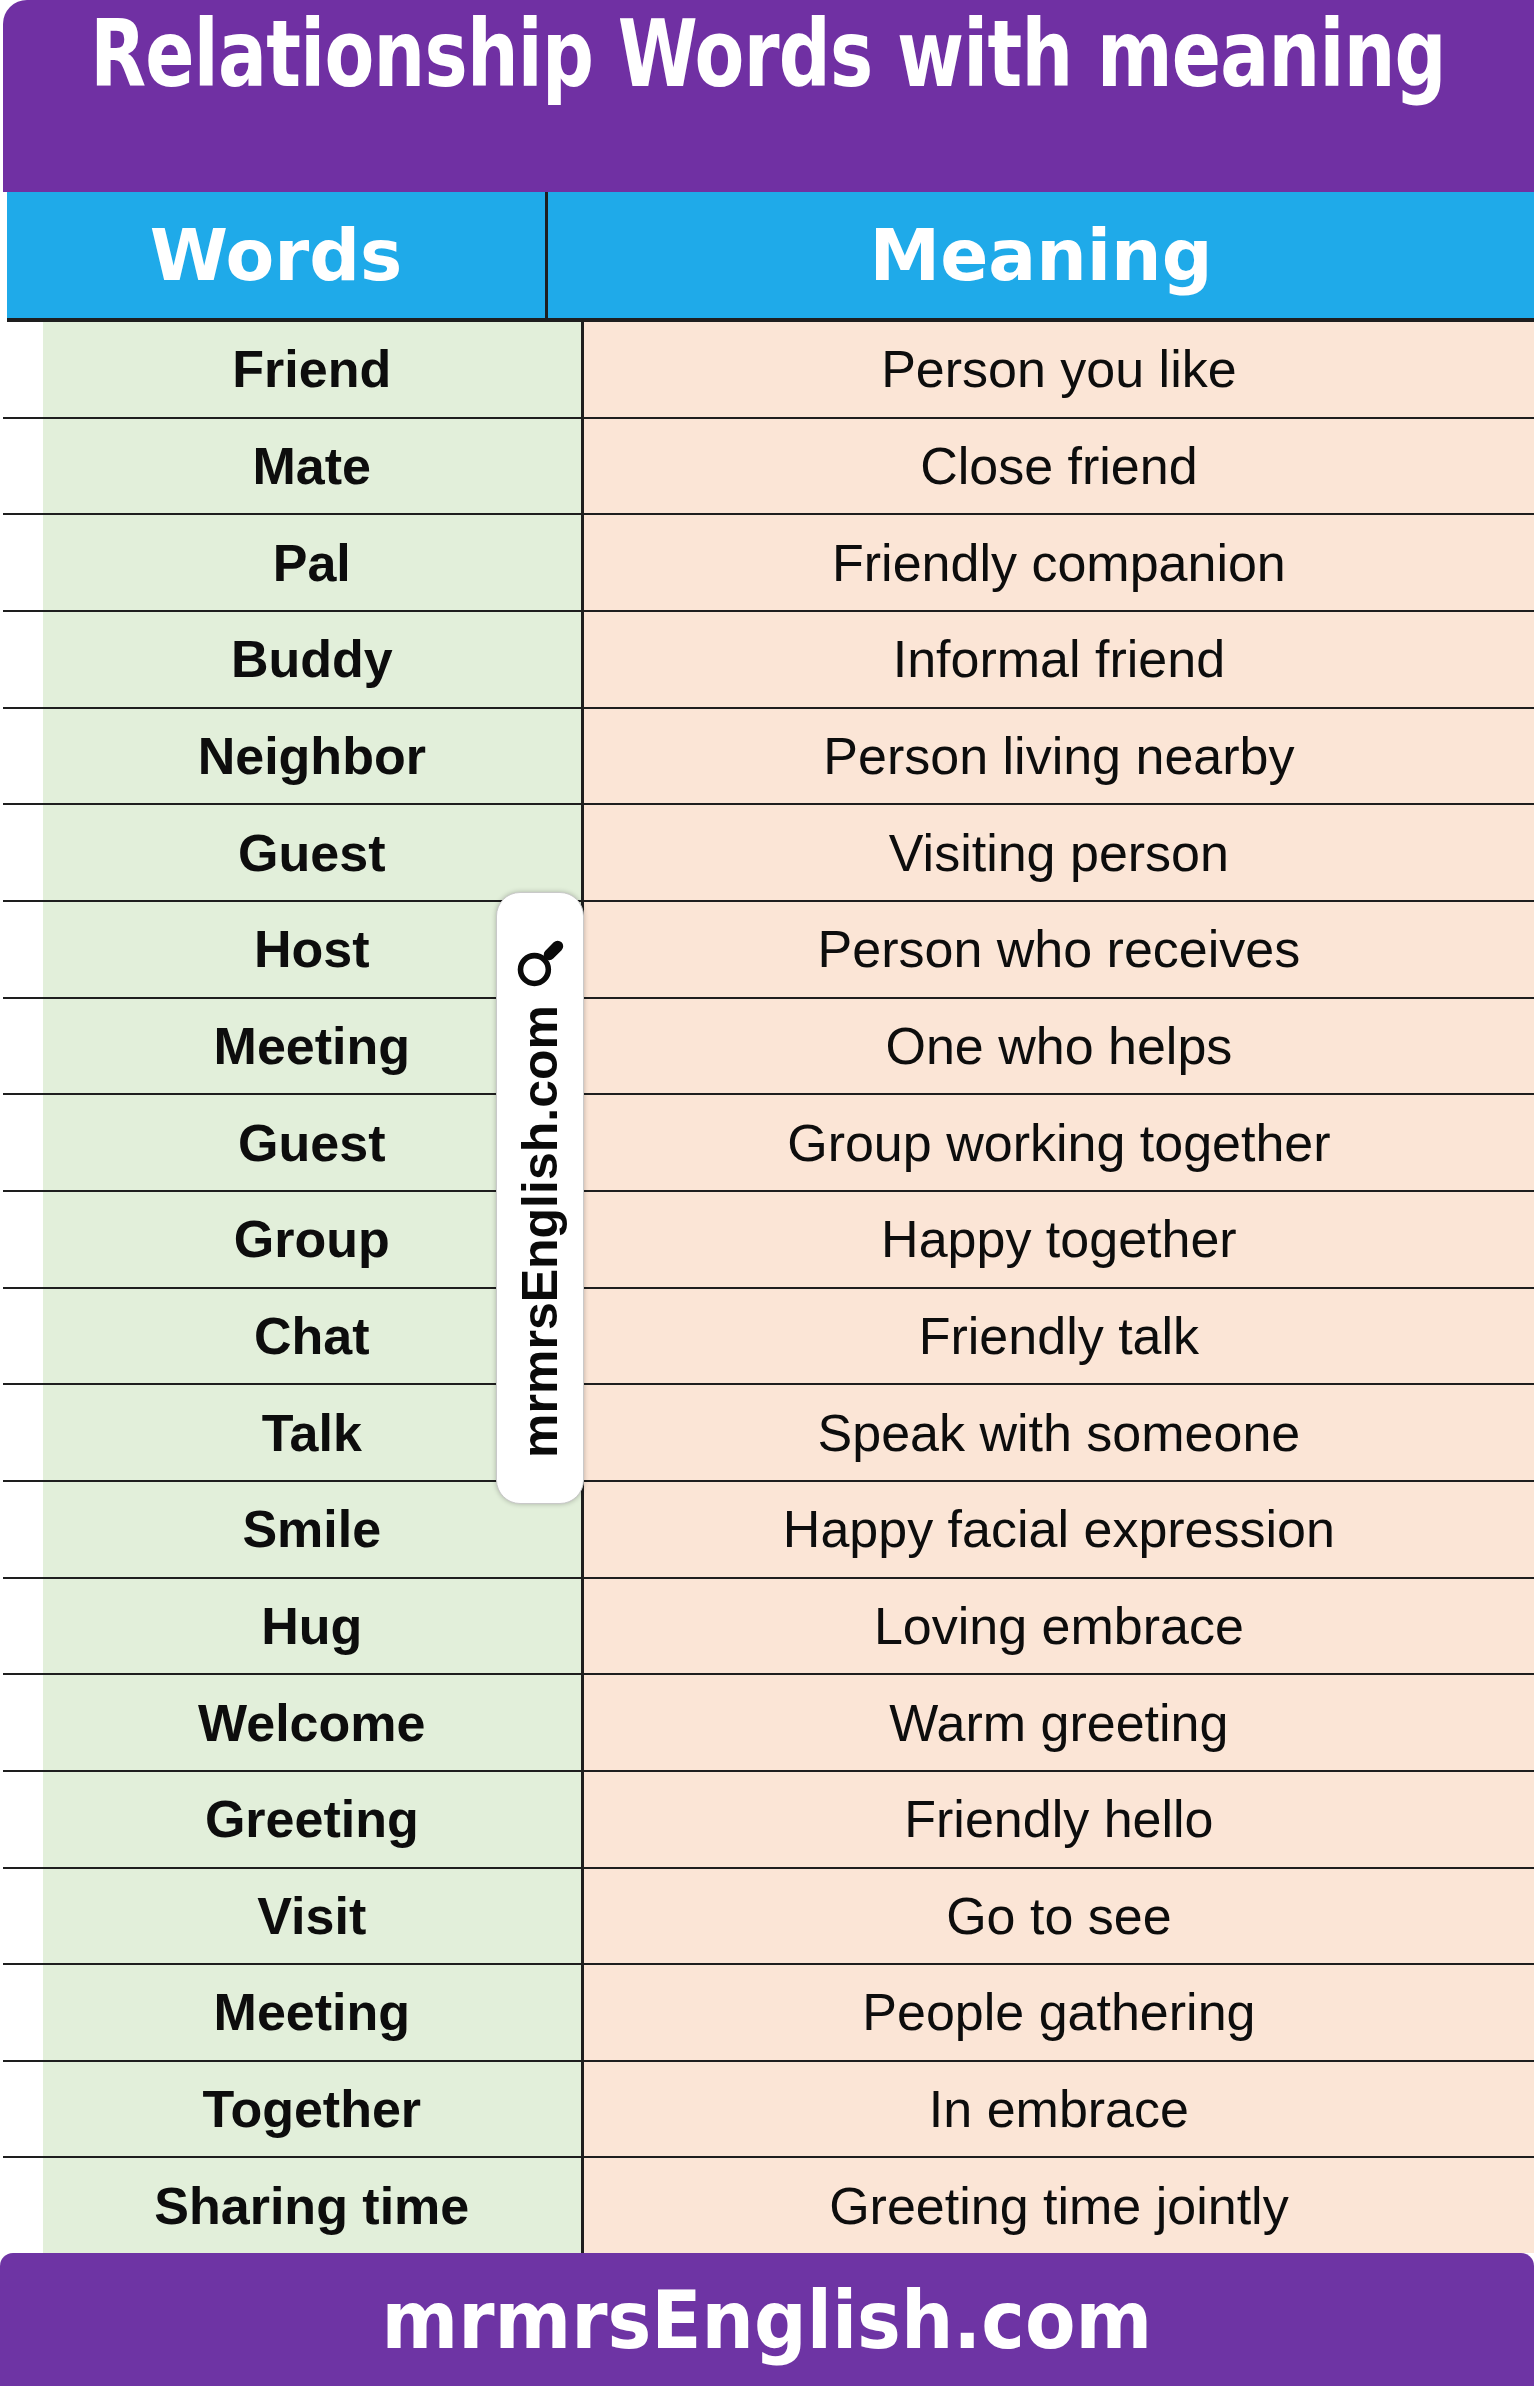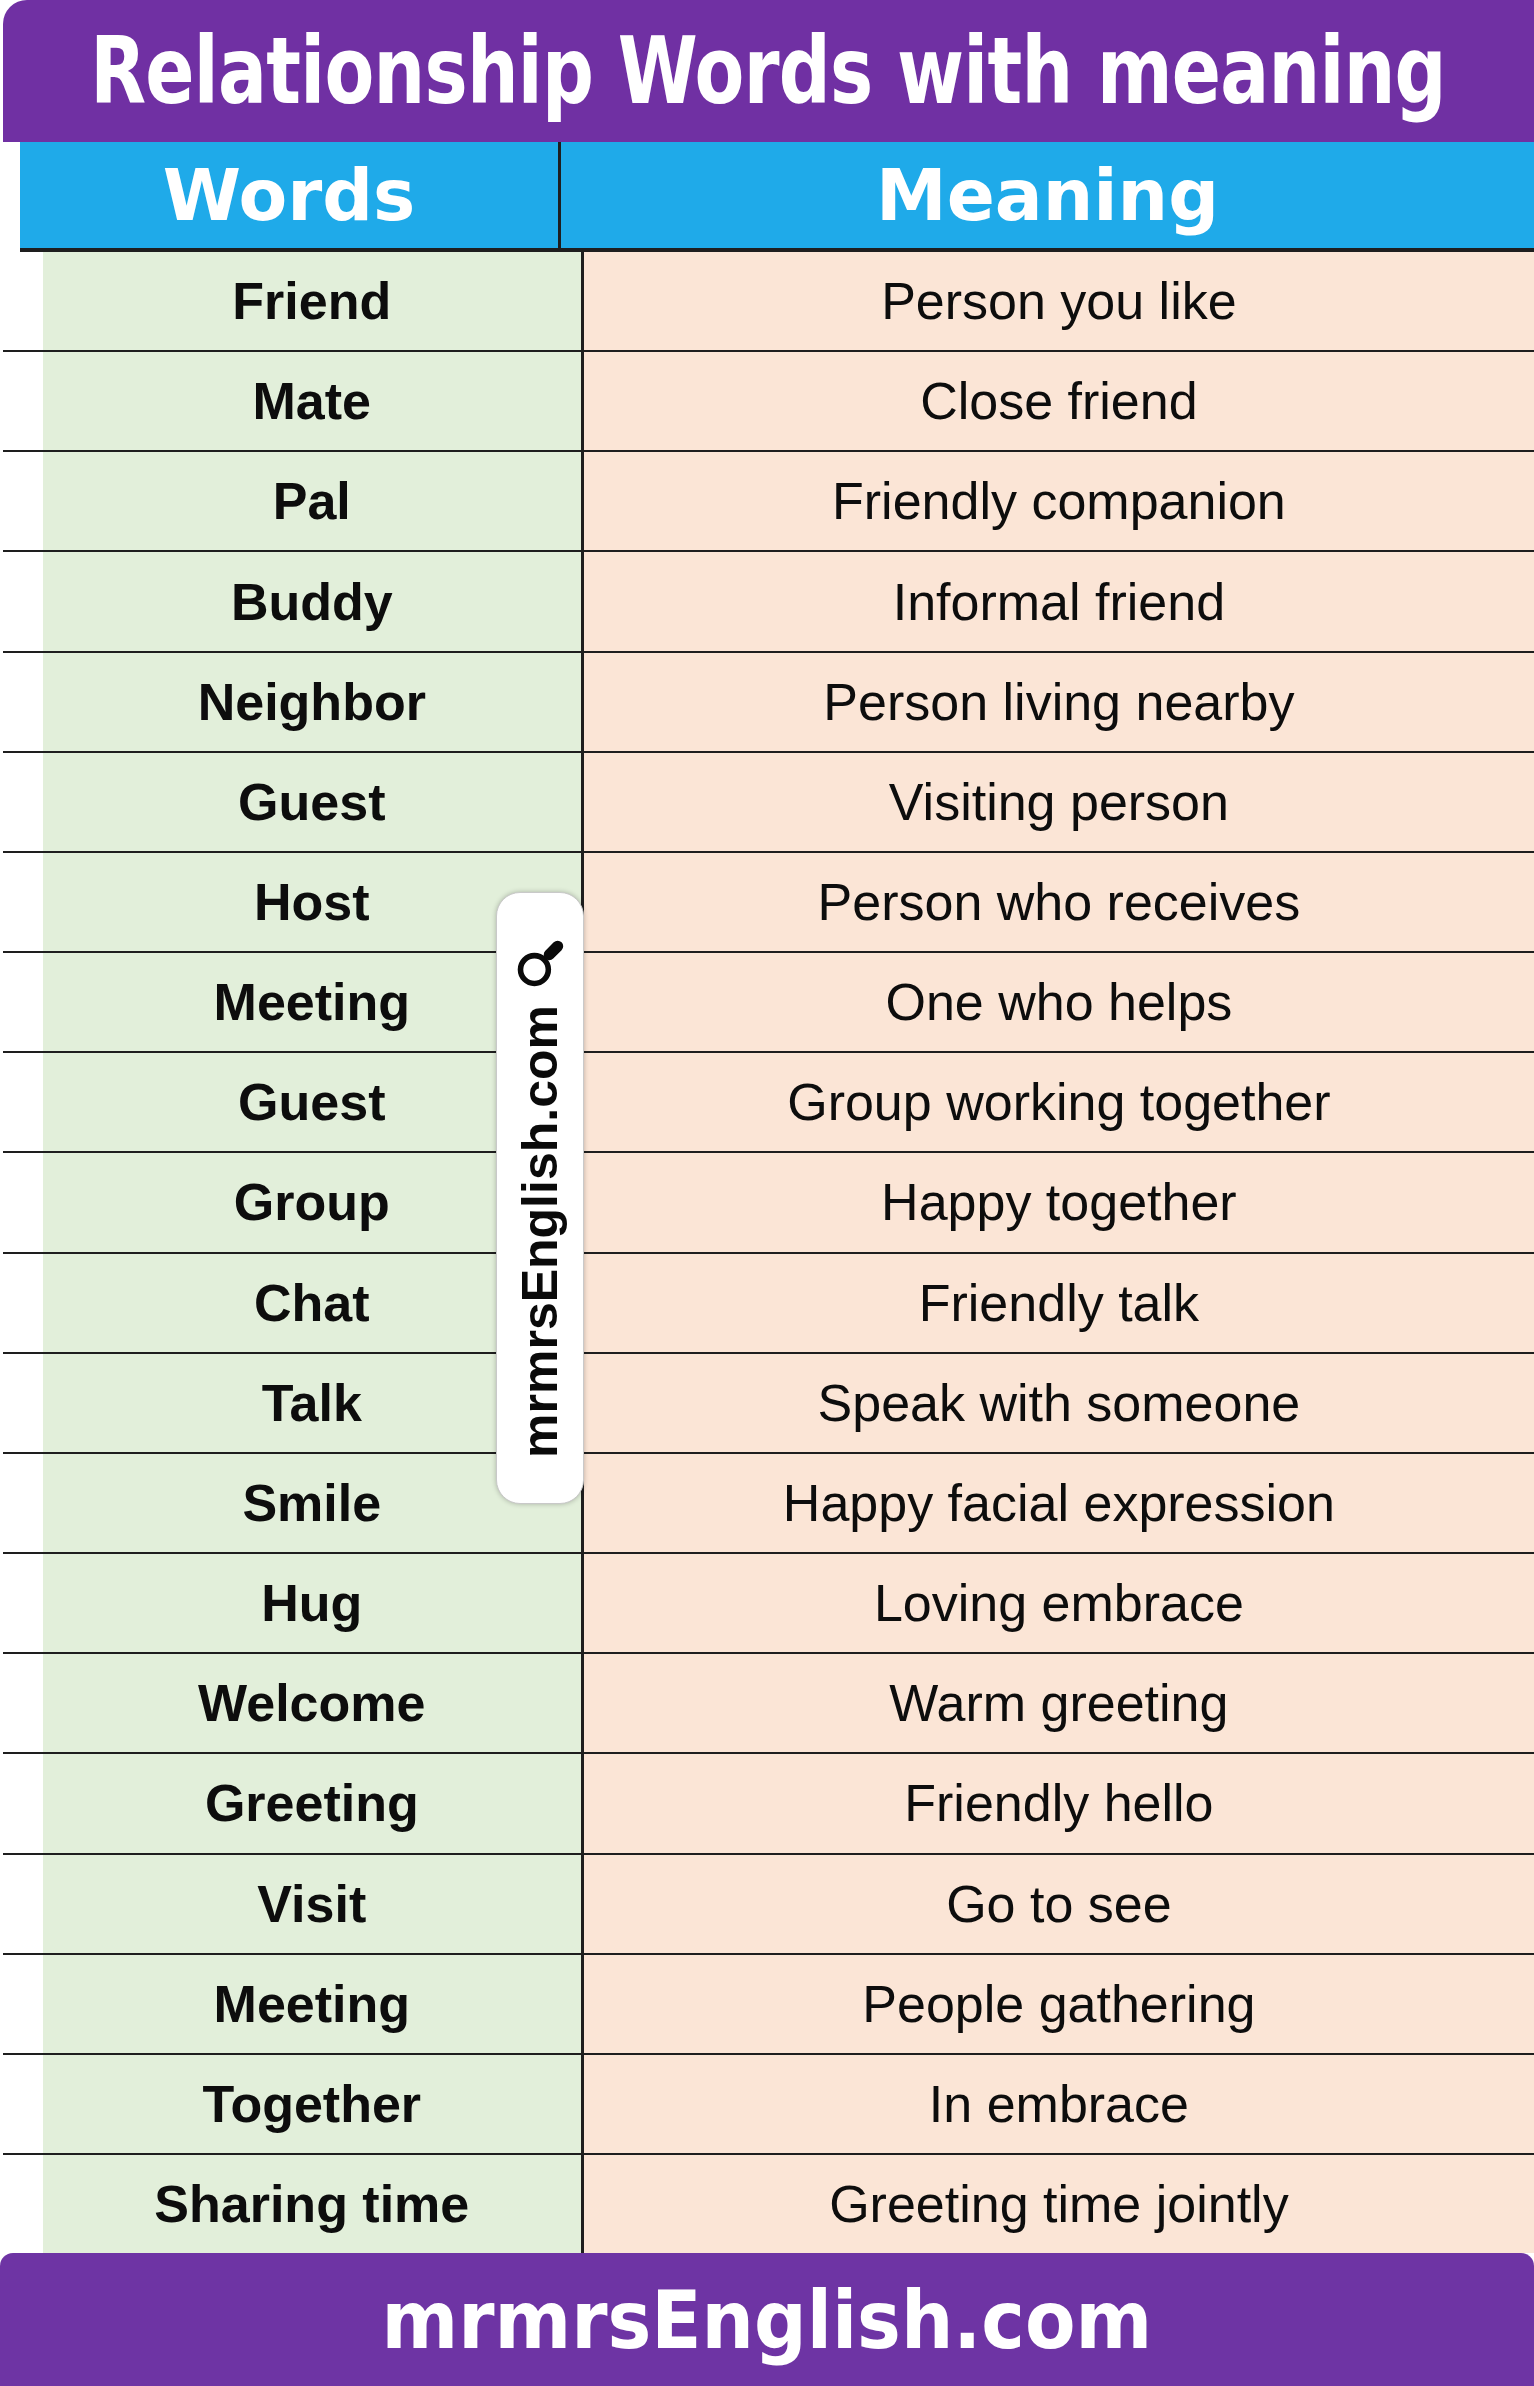--- a/index.html
+++ b/index.html
@@ -8,44 +8,44 @@
     position:relative;
     width:1534px; height:2387px;
     background:#fff;
     display:flex; flex-direction:column;
     font-family:"Liberation Sans", sans-serif;
     overflow:hidden;
   }
 
   
   .title-band {
-    height:142px;
+    height:192px;
     background:var(--header-purple,#7030A3);
-    display:flex; align-items:center; justify-content:center;
+    display:flex; align-items:flex-start; justify-content:center;
     border-top-left-radius:24px;
     margin-left:2.8px;
   }
   .title-band h1 {
     color:#fff;
     font-family:"DejaVu Sans", sans-serif;
     font-weight:700;
     font-size:93px;
     letter-spacing:-0.9px;
     transform:scaleX(0.78);
     transform-origin:center;
     white-space:nowrap;
   }
 
   
   .header-row {
-    height:110px;
+    height:130px;
     display:flex;
     background:var(--header-blue,#1FAAE9);
     border-bottom:4.7px solid var(--border-dark,#1E1E1E);
-    margin-left:20px;
+    margin-left:7px;
   }
   .header-cell {
     display:flex; align-items:center; justify-content:center;
     color:#fff;
     font-weight:700;
     font-size:71px;
     font-family:"DejaVu Sans", sans-serif;
   }
   .header-cell.words { width:541px; border-right:3.7px solid var(--border-dark,#1E1E1E); }
   .header-cell.meaning { flex:1;border-radius:32px; }

